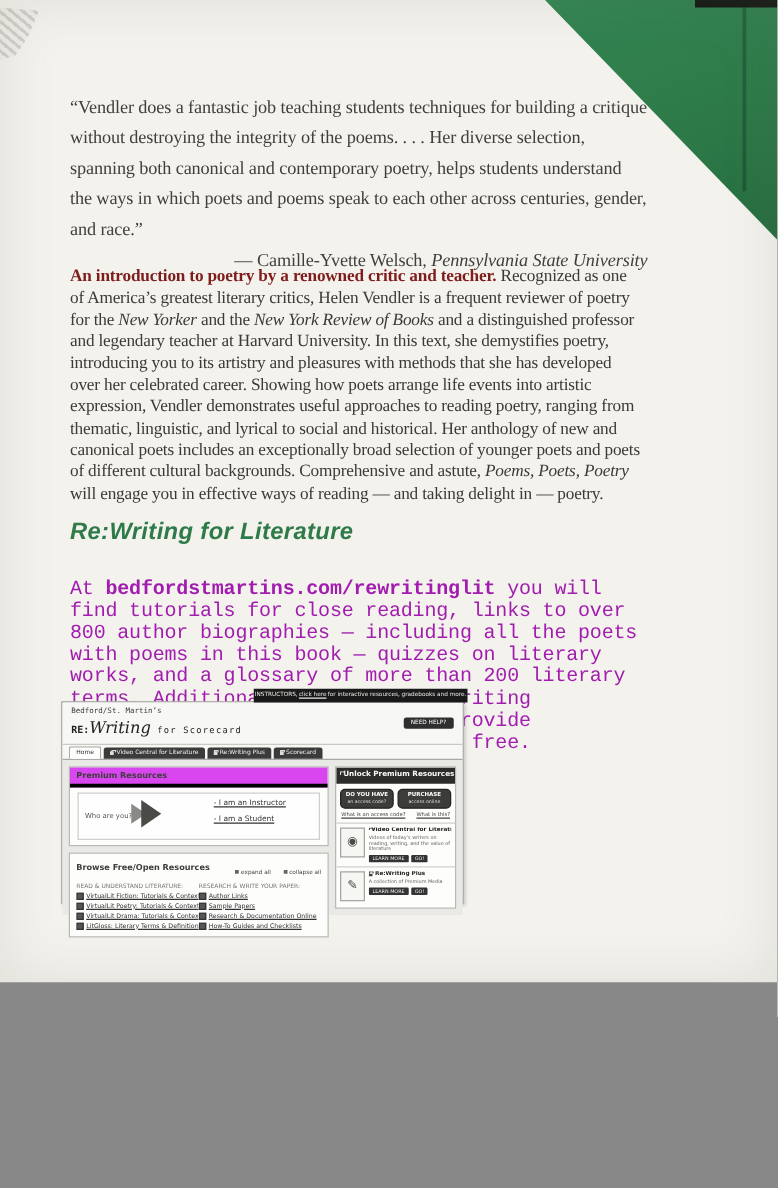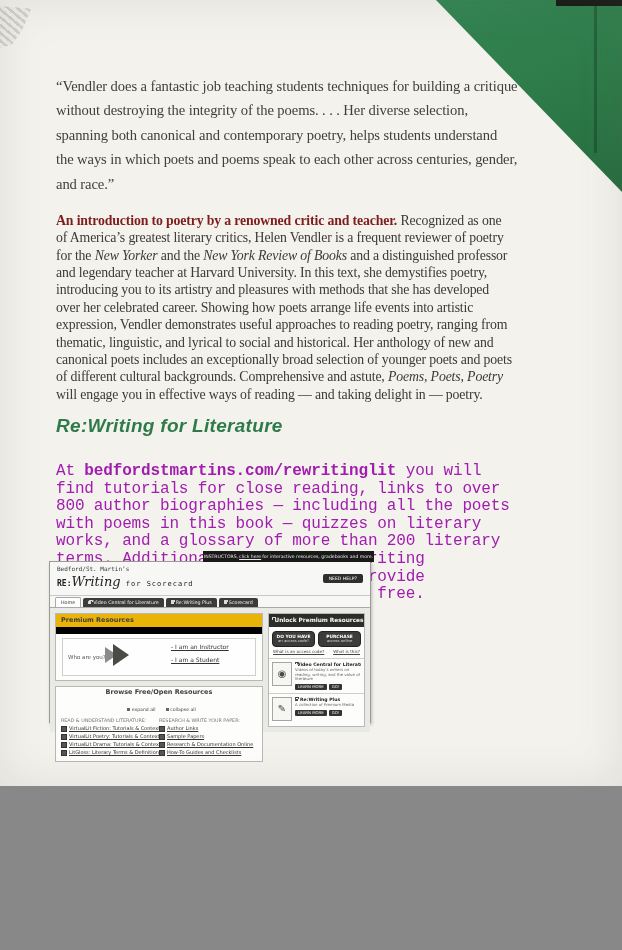--- a/index.html
+++ b/index.html
@@ -55,32 +55,32 @@
   .tab.active{background:#fefefe;border:1px solid #a9a9a5;border-bottom:none;color:#333;}
   .tab.dark{background:#3b3b3b;color:#f0f0f0;display:flex;gap:2px;align-items:center;}
   .mini-lock{display:inline-block;width:3px;height:2.5px;background:#ddd;border-radius:.5px;position:relative;}
   .mini-lock::before{content:"";position:absolute;top:-1.8px;left:.4px;width:2px;height:1.6px;
          border:.6px solid #ddd;border-bottom:none;border-radius:1px 1px 0 0;}
   .mini-lock.dk{background:#444;}
   .mini-lock.dk::before{border-color:#444;}
   .shot-body{height:114px;background:#e9e9e6;padding:5px;display:flex;gap:5px;box-sizing:content-box;}
   .shot-left{width:208px;display:flex;flex-direction:column;gap:5px;}
   .panel{background:#fdfdfc;border:1px solid #b8b8b4;}
-  .panel-h{font-weight:bold;font-size:6.5px;color:#3d3d3b;padding:3px 5px;border-bottom:7px solid #000000;background:#eab308;}
+  .panel-h{font-weight:bold;font-size:6.5px;color:#3d3d3b;padding:3px 5px;border-bottom:3px solid #000000;background:#d946ef;}
   .who-box{margin:4px 6px;border:1px solid #cfcfcb;height:36px;position:relative;background:#fefefe;}
   .who-label{position:absolute;left:5px;top:15px;font-size:5.5px;color:#555;}
   .arrow-back{position:absolute;left:42px;top:8px;width:0;height:0;
          border-top:8px solid transparent;border-bottom:8px solid transparent;border-left:12px solid #8a8a86;}
   .arrow-front{position:absolute;left:50px;top:5px;width:0;height:0;
          border-top:11px solid transparent;border-bottom:11px solid transparent;border-left:16px solid #4a4a46;}
   .who-links{position:absolute;left:108px;top:5px;display:flex;flex-direction:column;gap:6px;
          font-size:6px;color:#333;}
   .who-links span{text-decoration:underline;}
   .browse{flex:1;}
-  .browse-head{display:flex;justify-content:space-between;align-items:center;padding:2px 5px 1px;flex-direction:column;}
+  .browse-head{display:flex;justify-content:space-between;align-items:center;padding:2px 5px 1px;}
   .browse-title{font-weight:bold;font-size:6.5px;color:#3d3d3b;}
   .toggle{font-size:4.6px;color:#444;margin-left:5px;}
   .sq{display:inline-block;width:3px;height:3px;background:#666;margin-right:1.5px;}
   .cols{display:flex;padding:1px 5px 3px;}
   .col{width:50%;overflow:hidden;}
   .col-h{font-size:4.8px;color:#77766f;margin:1px 0 2px;white-space:nowrap;}
   .res-item{display:flex;align-items:center;gap:2px;font-size:5px;color:#333;white-space:nowrap;
          overflow:hidden;margin:2px 0;}
   .res-item span{text-decoration:underline;}
   .box-ic{flex:none;width:4px;height:4px;background:#555;border:.5px solid #333;}
@@ -122,20 +122,21 @@
 
 <div class="cover">
 
   <div class="corner"></div>
   <div class="top-strip"></div>
   <div class="spine-line"></div>
   <div class="dogear"></div>
 
   <div class="quote">
     <span>“Vendler does a fantastic job teaching students techniques for building a critique without destroying the integrity of the poems. . . . Her diverse selection, spanning both canonical and contemporary poetry, helps students understand the ways in which poets and poems speak to each other across centuries, gender, and race.”</span>
+    <div class="quote-attr"><span>— Camille-Yvette Welsch, </span><i>Pennsylvania State University</i></div>
   </div>
 
   <p class="about"><b>An introduction to poetry by a renowned critic and teacher.</b><span> Recognized as one of America’s greatest literary critics, Helen Vendler is a frequent reviewer of poetry for the </span><i>New Yorker</i><span> and the </span><i>New York Review of Books</i><span> and a distinguished professor and legendary teacher at Harvard University. In this text, she demystifies poetry, introducing you to its artistry and pleasures with methods that she has developed over her celebrated career. Showing how poets arrange life events into artistic expression, Vendler demonstrates useful approaches to reading poetry, ranging from thematic, linguistic, and lyrical to social and historical. Her anthology of new and canonical poets includes an exceptionally broad selection of younger poets and poets of different cultural backgrounds. Comprehensive and astute, </span><i>Poems, Poets, Poetry</i><span> will engage you in effective ways of reading — and taking delight in — poetry.</span></p>
 
   <div class="rw-heading">Re:Writing for Literature</div>
 
   <p class="rw-para"><span>At </span><b>bedfordstmartins.com/rewritinglit</b><span> you will find tutorials for close reading, links to over 800 author biographies — including all the poets with poems in this book — quizzes on literary works, and a glossary of more than 200 literary terms. Additional model essays, writing exercises, and grammar coverage provide invaluable writing help — all for free.</span></p>
 
   <div class="instructor-bar">
       <span>INSTRUCTORS, </span>

